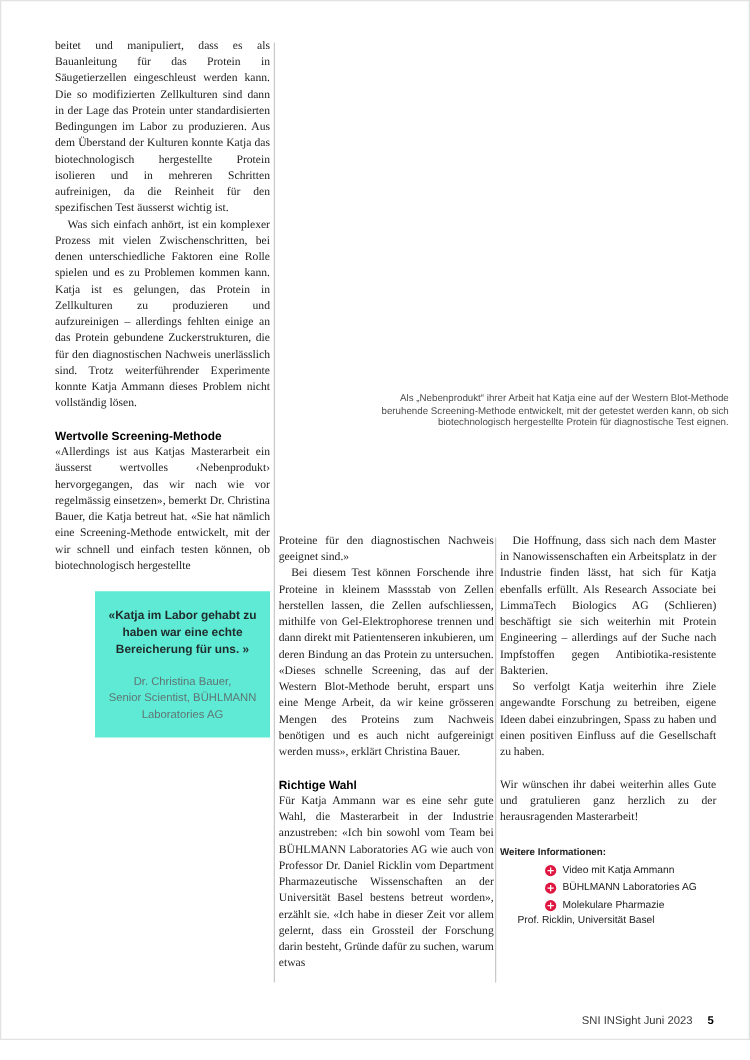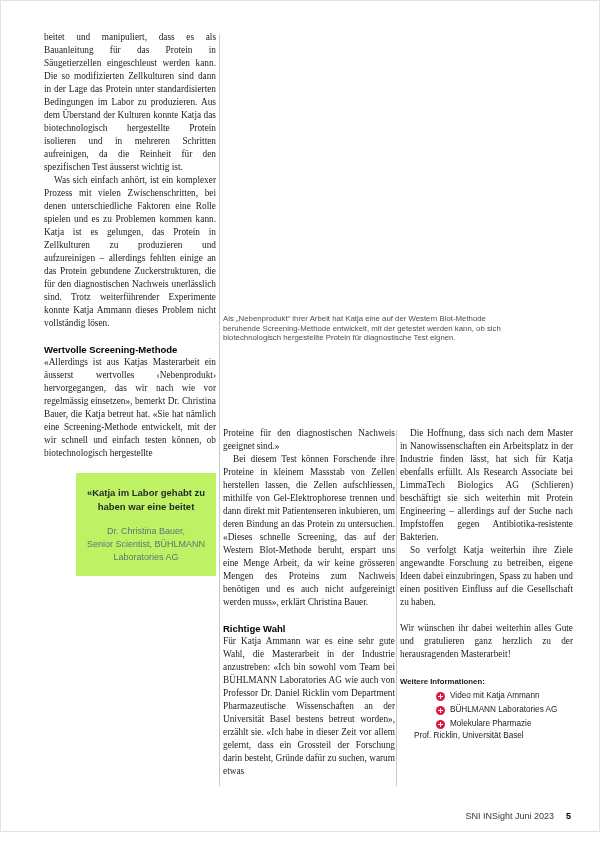--- a/index.html
+++ b/index.html
@@ -18,21 +18,21 @@
   }
   .indent { text-indent:10px; }
   .heading {
     font-family:"Liberation Sans", sans-serif;
     font-size:9.5px; line-height:13px; font-weight:bold;
     color:#000; margin:13px 0 0 0;
   }
   .vrule { position:absolute; width:1px; background:#c9c9c9; }
   .caption {
     position:absolute; font-family:"Liberation Sans", sans-serif;
-    font-size:7.8px; line-height:9.5px; color:#4d4d4d;
+    font-size:7.8px; line-height:9.5px; color:#4d4d4d;text-align:right;
   }
   .quote-box {
     margin-top:13px; padding:13px 8px 12px 8px;
     text-align:center;
   }
   .quote-line {
     font-family:"Liberation Sans", sans-serif;
     font-size:9.5px; line-height:13.5px; font-weight:bold; color:#1f2a2a;
   }
   .attr-block { margin-top:12px; }
@@ -76,24 +76,25 @@
 <body>
 
 <div class="page">
 
   <div class="col" style="left:43px; top:30px; width:172px;">
     <p class="body-text">beitet und manipuliert, dass es als Bauanleitung für das Protein in Säugetierzellen eingeschleust werden kann. Die so modifizierten Zellkulturen sind dann in der Lage das Protein unter standardisierten Bedingungen im Labor zu produzieren. Aus dem Überstand der Kulturen konnte Katja das biotechnologisch hergestellte Protein isolieren und in mehreren Schritten aufreinigen, da die Reinheit für den spezifischen Test äusserst wichtig ist.</p>
     <p class="body-text indent">Was sich einfach anhört, ist ein komplexer Prozess mit vielen Zwischenschritten, bei denen unterschiedliche Faktoren eine Rolle spielen und es zu Problemen kommen kann. Katja ist es gelungen, das Protein in Zellkulturen zu produzieren und aufzureinigen – allerdings fehlten einige an das Protein gebundene Zuckerstrukturen, die für den diagnostischen Nachweis unerlässlich sind. Trotz weiterführender Experimente konnte Katja Ammann dieses Problem nicht vollständig lösen.</p>
     <h3 class="heading">Wertvolle Screening-Methode</h3>
     <p class="body-text">«Allerdings ist aus Katjas Masterarbeit ein äusserst wertvolles ‹Nebenprodukt› hervorgegangen, das wir nach wie vor regelmässig einsetzen», bemerkt Dr. Christina Bauer, die Katja betreut hat. «Sie hat nämlich eine Screening-Methode entwickelt, mit der wir schnell und einfach testen können, ob biotechnologisch hergestellte</p>
 
-    <div class="quote-box" style="background:#bef264;margin-left:32px;">
+    <div class="quote-box" style="background:#5eead4;margin-left:32px;">
       <div>
         <div class="quote-line">«Katja im Labor gehabt zu</div>
-        <div class="quote-line">haben war eine beitet</div>
+        <div class="quote-line">haben war eine echte</div>
+        <div class="quote-line">Bereicherung für uns. »</div>
       </div>
       <div class="attr-block">
         <div class="attr-line">Dr. Christina Bauer,</div>
         <div class="attr-line">Senior Scientist, BÜHLMANN</div>
         <div class="attr-line">Laboratories AG</div>
       </div>
     </div>
   </div>
 
   <div class="vrule" style="left:218px; top:33px; height:752px;"></div>

